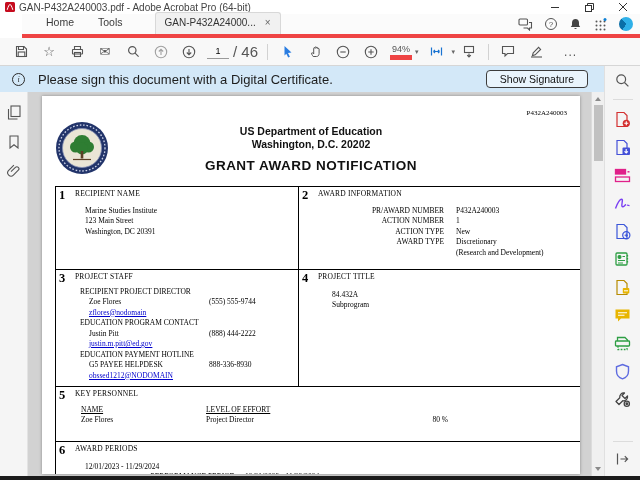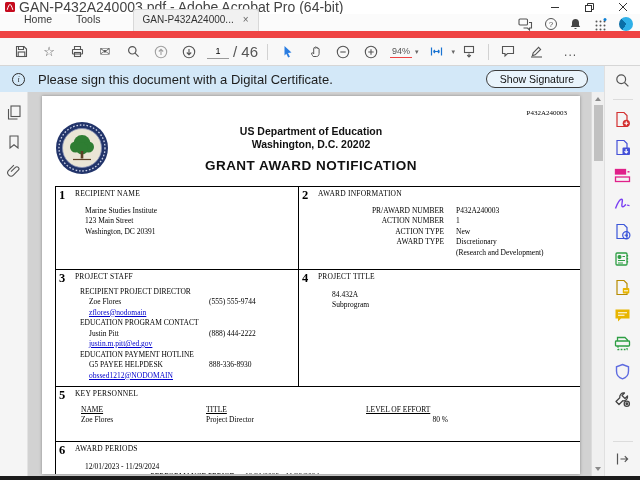--- a/index.html
+++ b/index.html
@@ -2,51 +2,51 @@
 <html><head>
 <meta charset="utf-8">
 <style>
 * { margin:0; padding:0; box-sizing:border-box; }
 html,body { width:640px; height:480px; overflow:hidden; }
 body { font-family:"Liberation Sans",sans-serif; background:#fff; position:relative; font-size:10px; color:#333; }
 svg { display:block; }
 
 
 .titlebar { height:14px; display:flex; align-items:center; gap:4px; padding-left:5px; background:#fff; }
-.titlebar .ttl { font-size:14px; color:#444; }
+.titlebar .ttl { font-size:10px; color:#444; }
 .win-controls { margin-left:auto; display:flex; height:14px; }
 .win-btn { width:34px; display:flex; align-items:center; justify-content:center; color:#333; }
 
 
-.tabbar { height:24px; background:#fbfbfb; border-bottom:7px solid #ef4444; display:flex; align-items:flex-end; padding-left:12px; position:relative; }
+.tabbar { height:24px; background:#fbfbfb; border-bottom:4px solid #ef4444; display:flex; align-items:flex-end; padding-left:12px; position:relative;margin-left:22px; }
 .tab { font-size:10.5px; color:#3b3b3b; padding:4px 12px 6px; }
 .tab-doc { display:flex; align-items:center; gap:9px; margin-left:20px; background:#f1f1f1; border:1px solid #d8d8d8; border-bottom:none; border-radius:3px 3px 0 0; padding:4px 9px 6px; }
 .tab-close { font-size:10px; color:#666; line-height:1; }
 .tabbar-right { position:absolute; right:7px; top:3px; display:flex; align-items:center; gap:12px; }
 .help-circle { width:12px; height:12px; border:1.1px solid #555; border-radius:50%; font-size:8px; color:#555; display:flex; align-items:center; justify-content:center; }
 .avatar { width:14px; height:14px; border-radius:50%; background:conic-gradient(from 210deg,#0a6ea6 0 110deg,#2fb0e8 110deg 360deg); }
 
 
 .toolbar { height:28px; background:#f8f8f8; border-bottom:1px solid #d6d6d6; display:flex; align-items:center; padding:0 7px; }
 .tool { width:28px; height:22px; display:flex; align-items:center; justify-content:center; border-radius:2px; color:#555; }
 .tool.glyph { font-size:13px; }
 .tsep { width:1px; height:16px; background:#d2d2d2; margin:0 5px; }
 .page-ctl { display:flex; align-items:center; gap:4px; margin:0 4px; }
 .page-input { width:22px; height:15px; font-size:9px; text-align:center; border:none; border-bottom:1px solid #9a9a9a; background:transparent; font-family:"Liberation Sans",sans-serif; }
 .page-total { font-size:15px; color:#555; }
 .zoom-ctl { display:flex; align-items:center; gap:3px; margin:0 5px; font-size:9px; color:#555; }
-.zoom-val { border-bottom:1px solid #ef4444; padding:1px 2px; }
+.zoom-val { border-bottom:5px solid #ef4444; padding:1px 2px; }
 .caret { font-size:7px; color:#666; }
 .more-dots { font-size:12px; letter-spacing:1px; color:#555; margin-left:14px; }
 
 
 .notifybar { position:absolute; top:66px; left:0; width:604px; height:26px; background:#d3e8f8; display:flex; align-items:center; gap:13px; padding:0 12px; }
 .info-circle { width:13px; height:13px; border:1.2px solid #2b2b2b; border-radius:50%; font-size:8px; font-family:"Liberation Serif",serif; font-style:italic; color:#2b2b2b; display:flex; align-items:center; justify-content:center; flex:none; }
 .notify-msg { font-size:13px; color:#1d1d1d; }
-.sig-btn { margin-left:auto; margin-right:4px; border:1.2px solid #3c3c3c; border-radius:9px; padding:2px 13px; font-size:10.5px; color:#111; background:rgba(255,255,255,.5); }
+.sig-btn { margin-left:auto; margin-right:4px; border:1.2px solid #3c3c3c; border-radius:4px; padding:2px 13px; font-size:10.5px; color:#111; background:rgba(255,255,255,.5); }
 
 
 .docrow { position:absolute; top:92px; left:0; width:604px; height:384px; display:flex; }
 .leftrail { width:28px; background:#f5f5f5; border-right:1px solid #e3e3e3; display:flex; flex-direction:column; align-items:center; gap:15px; padding-top:13px; }
 .viewport { flex:1; background:#d2d2d2; overflow:hidden; }
 .scrollbar { width:13px; background:#f0f0f0; border-left:1px solid #dcdcdc; position:relative; }
 .sb-arrow { position:absolute; left:3px; width:0; height:0; }
 .sb-up { top:5px; border-left:3.5px solid transparent; border-right:3.5px solid transparent; border-bottom:4px solid #8a8a8a; }
 .sb-down { bottom:5px; border-left:3.5px solid transparent; border-right:3.5px solid transparent; border-top:4px solid #8a8a8a; }
 .sb-thumb { position:absolute; top:13px; left:2px; width:9px; height:56px; background:#c1c1c1; }
@@ -402,21 +402,20 @@
           </div>
         </div>
 
         <div class="trow rowC">
           <div class="cell cellF">
             <span class="num">5</span>
             <div class="cbody">
               <div class="bhead">KEY PERSONNEL</div>
               <div class="krow hdrrow">
                 <span class="kc1"><span class="u">NAME</span></span>
-                <span class="kc2"><span class="u">TITLE</span></span>
                 <span class="kc3"><span class="u">LEVEL OF EFFORT</span></span>
               </div>
               <div class="krow">
                 <span class="kc1">Zoe Flores</span>
                 <span class="kc2">Project Director</span>
                 <span class="kc3 val">80 %</span>
               </div>
             </div>
           </div>
         </div>

